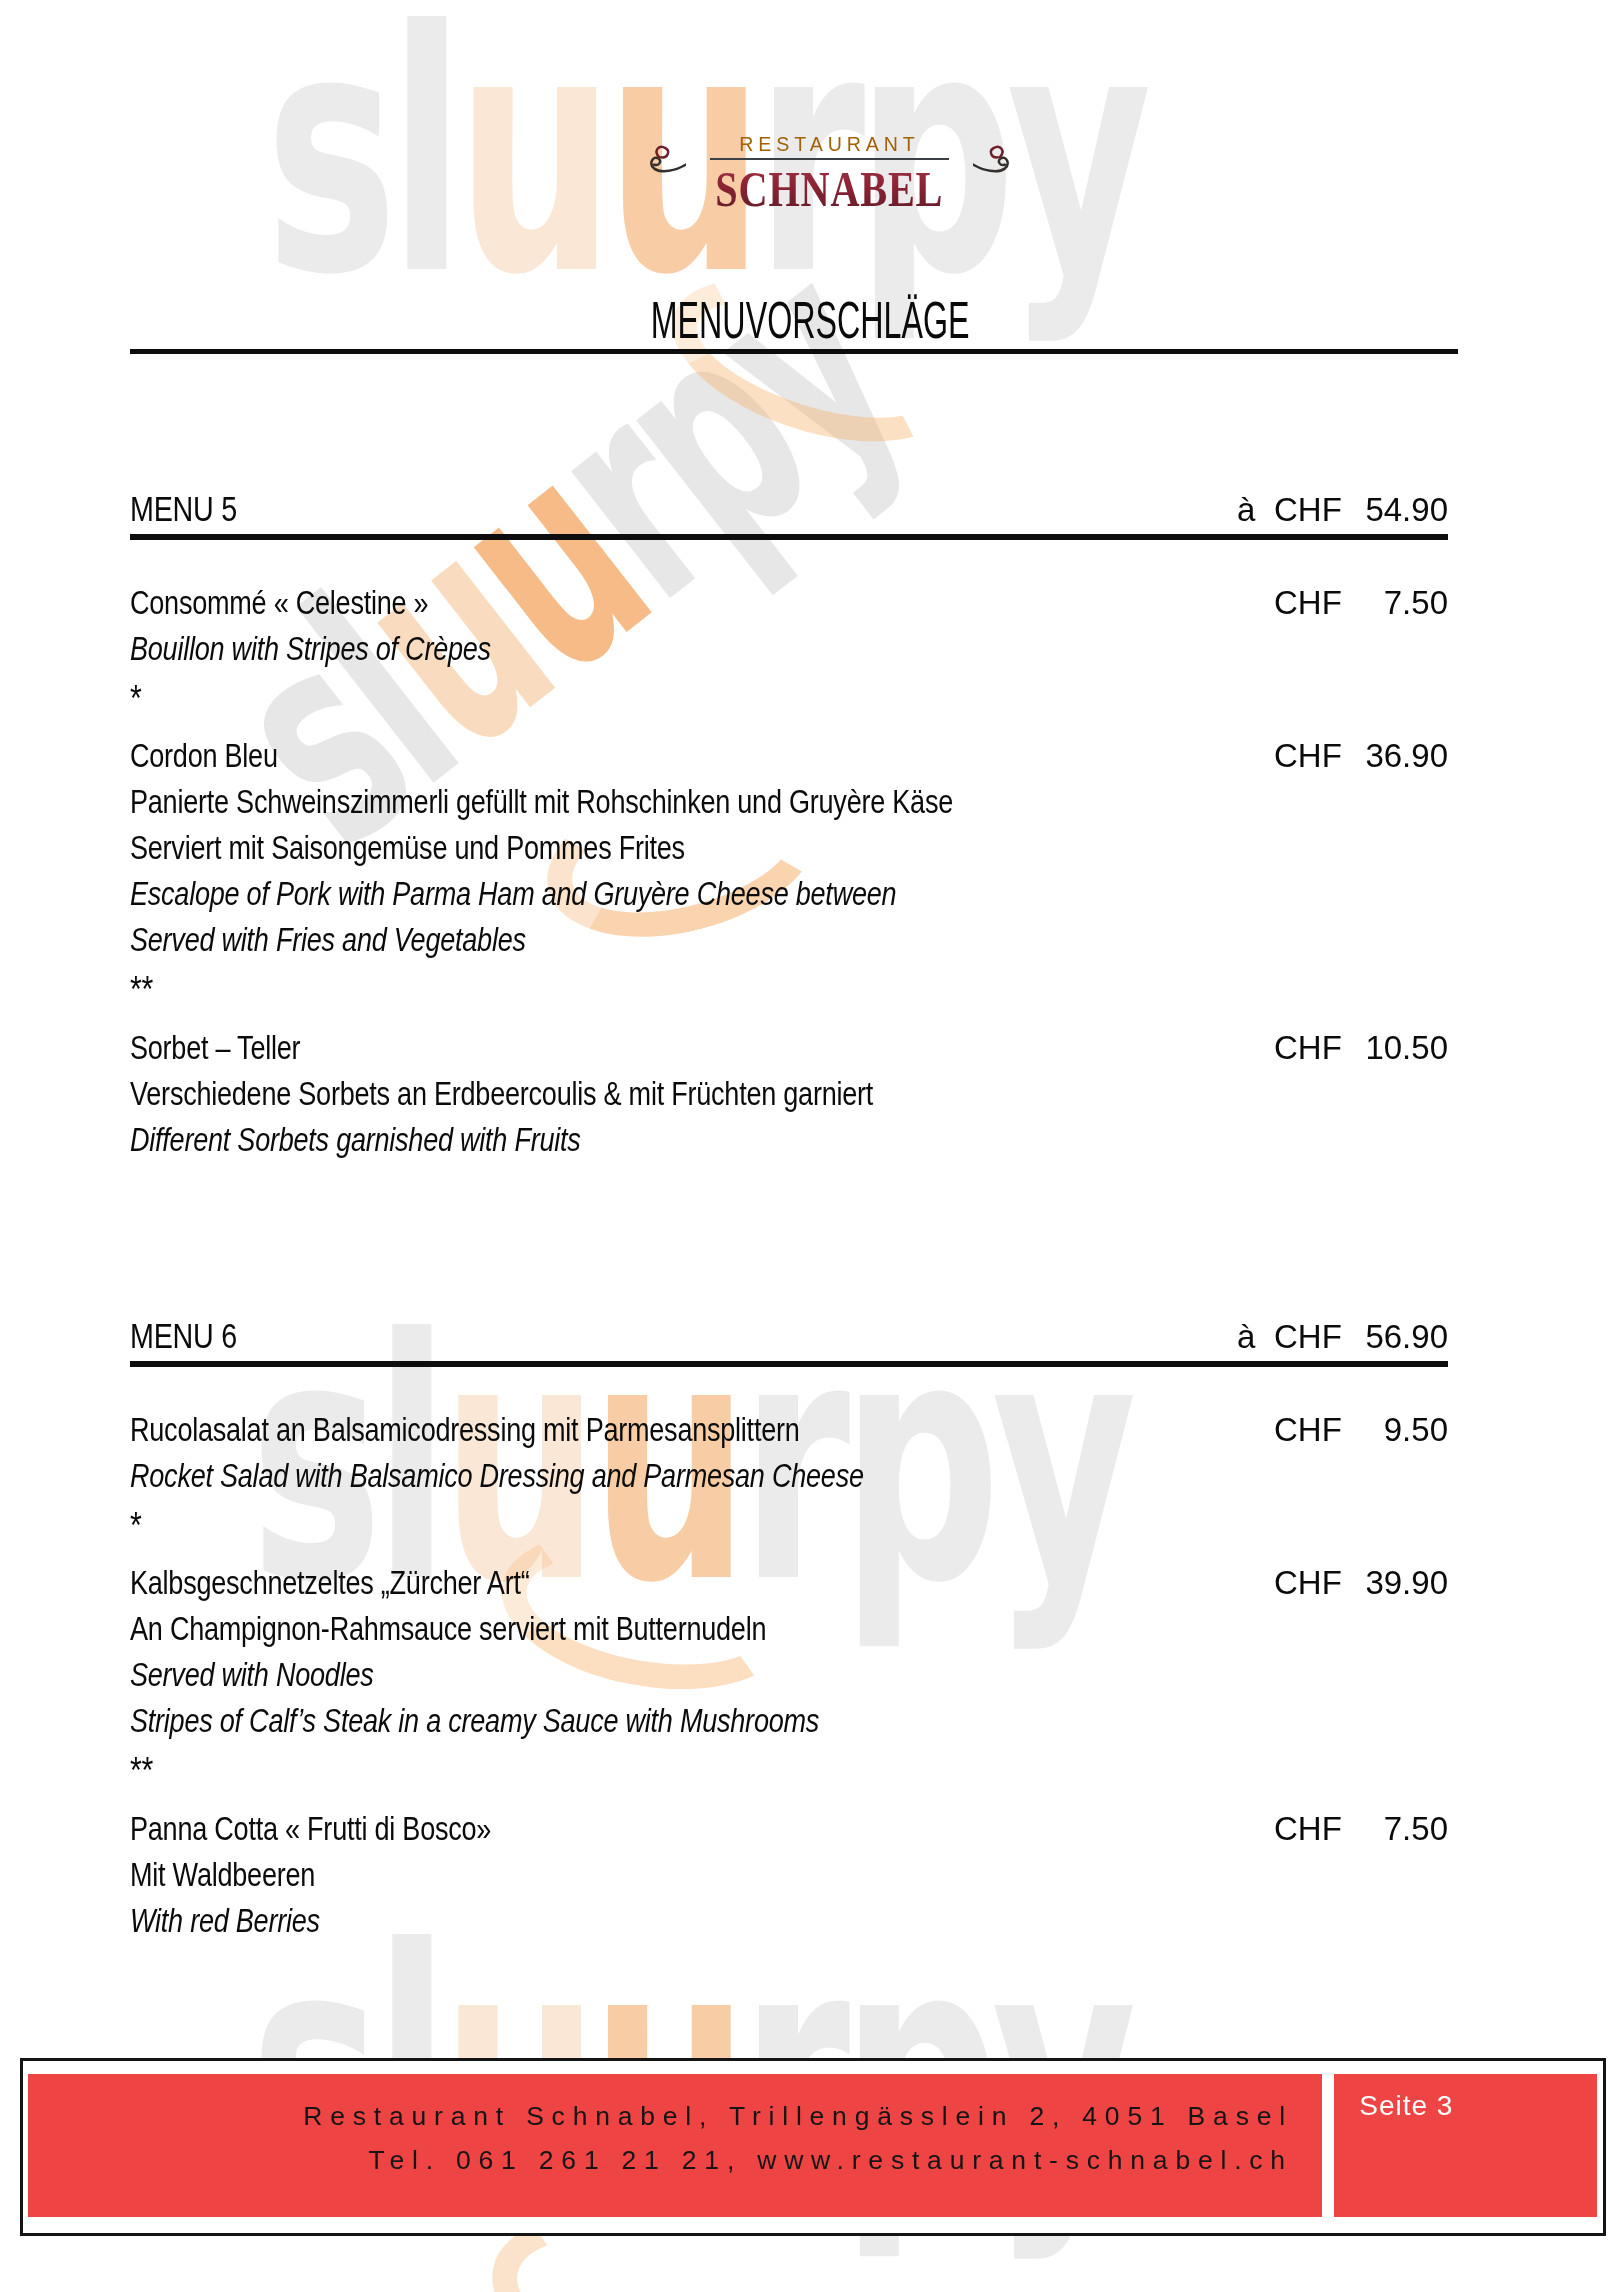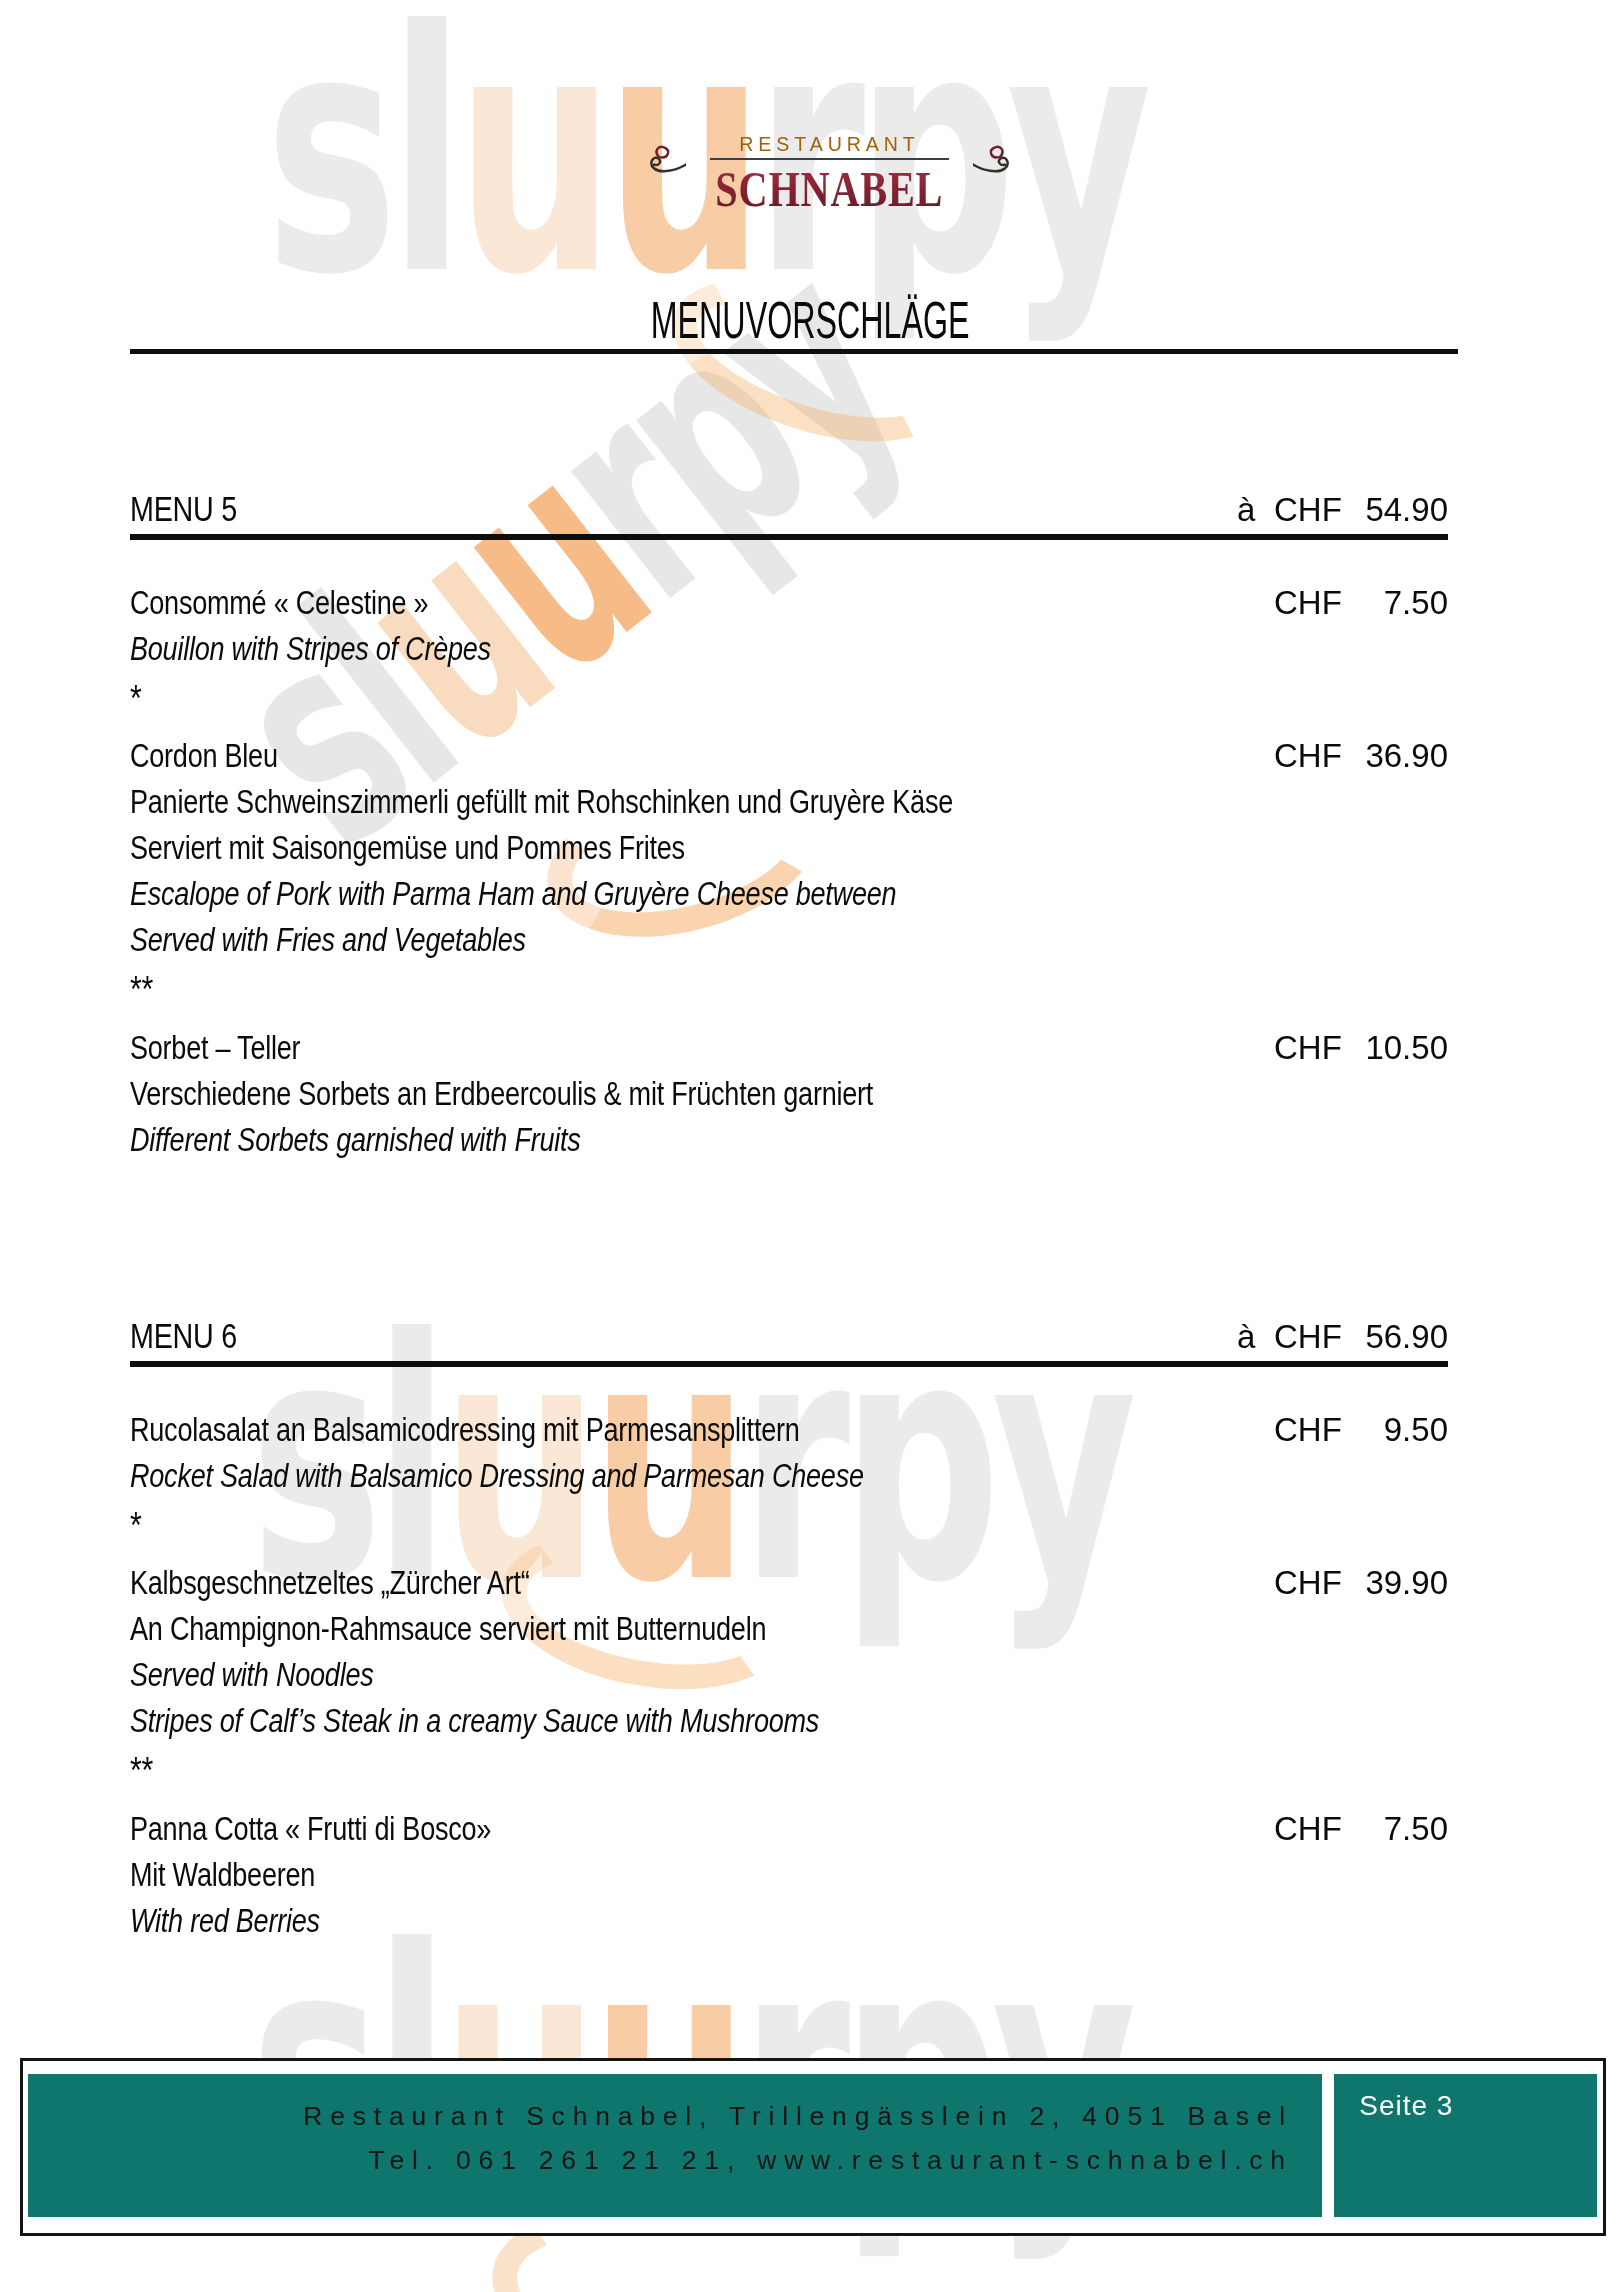--- a/index.html
+++ b/index.html
@@ -85,21 +85,21 @@
   .row .txt { flex:1; }
   .row.first { margin-top:40px; }
   .row.en { font-style:italic;text-decoration:underline; }
   .row.sep { margin-top:3.9px; font-size:37px; }
   .row.after-sep { margin-top:11.8px; }
 
   
   #footer { position:absolute; z-index:3; left:19.6px; top:2058px; width:1586px; height:178px;
             border:3.9px solid #141414; background:#ffffff; display:flex;
             padding:12.7px 5.9px 15.7px 5.9px; gap:11.8px; }
-  .footer-cell { background:#0f766e; }
+  .footer-cell { background:#ef4444; }
   .footer-left { flex:1; text-align:right; padding:20.6px 29px 0 0;
                  color:#151515; font-size:26.5px; letter-spacing:7.8px; line-height:44px; }
   .footer-right { width:263px; color:#ffffff; font-size:28px; letter-spacing:1px;
                   padding:16.7px 0 0 25.5px; }
 </style>
 </head>
 <body>
 
 <div id="page">
 

